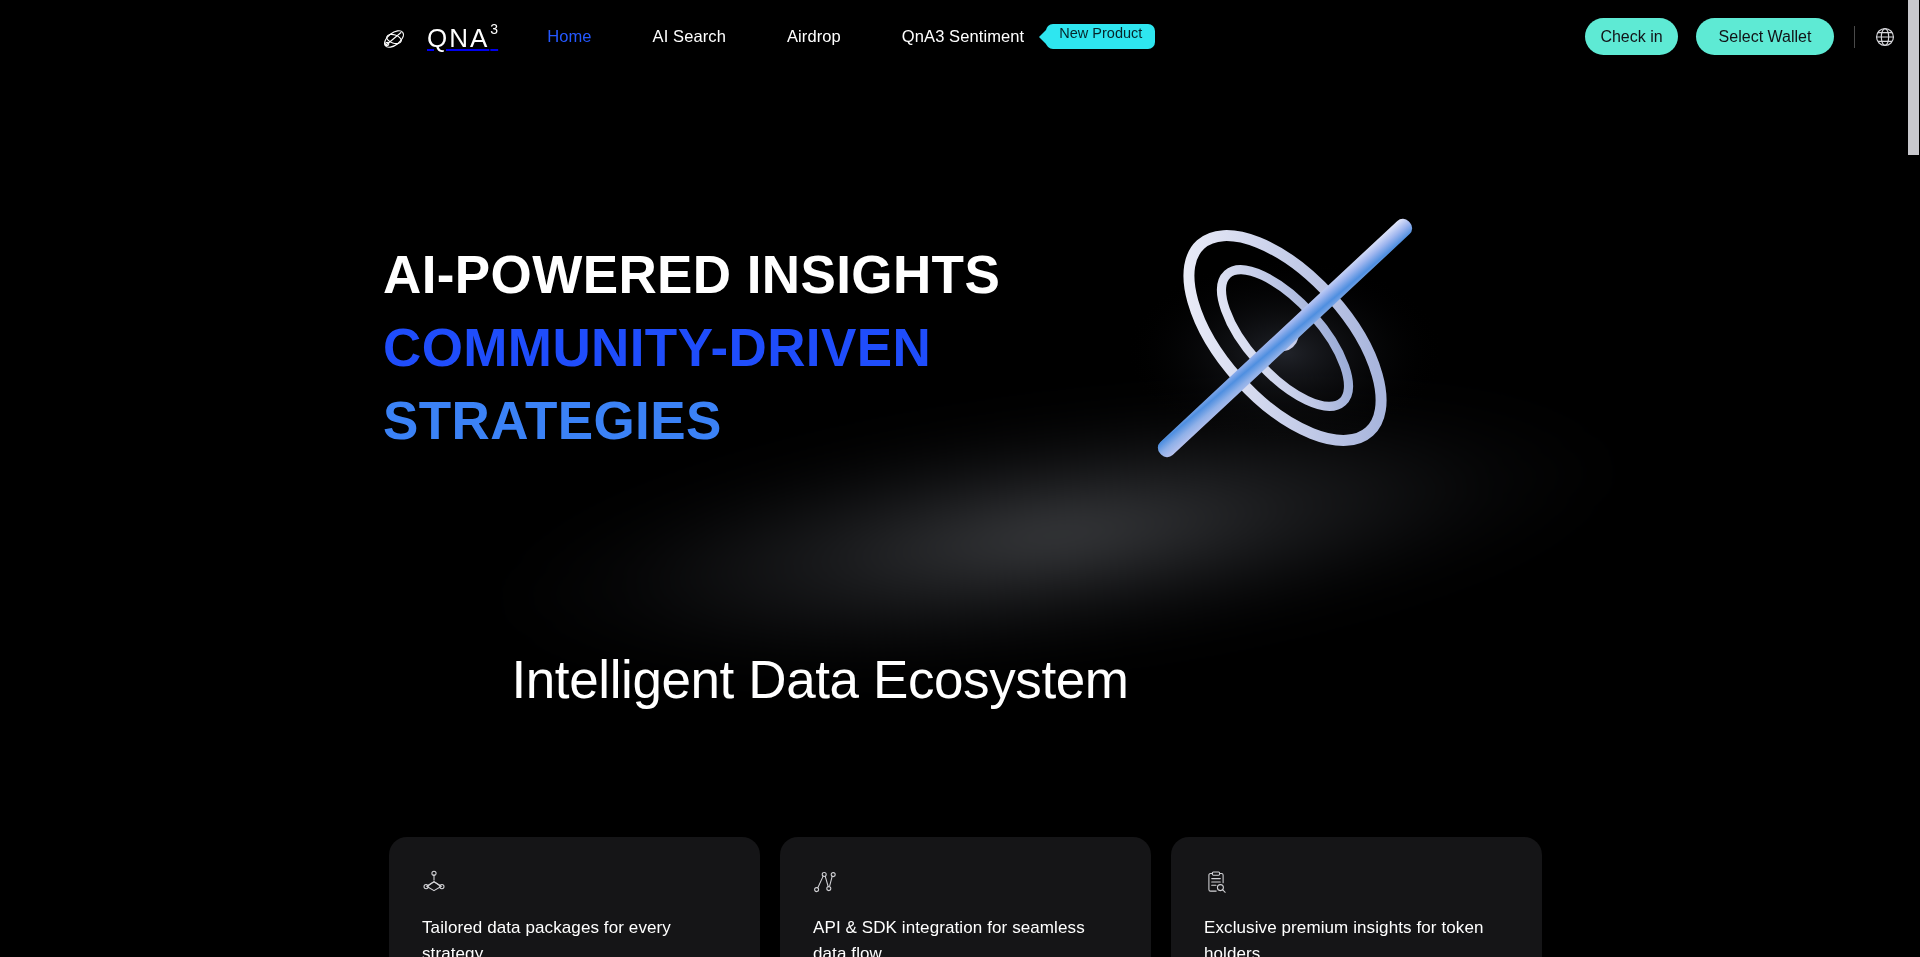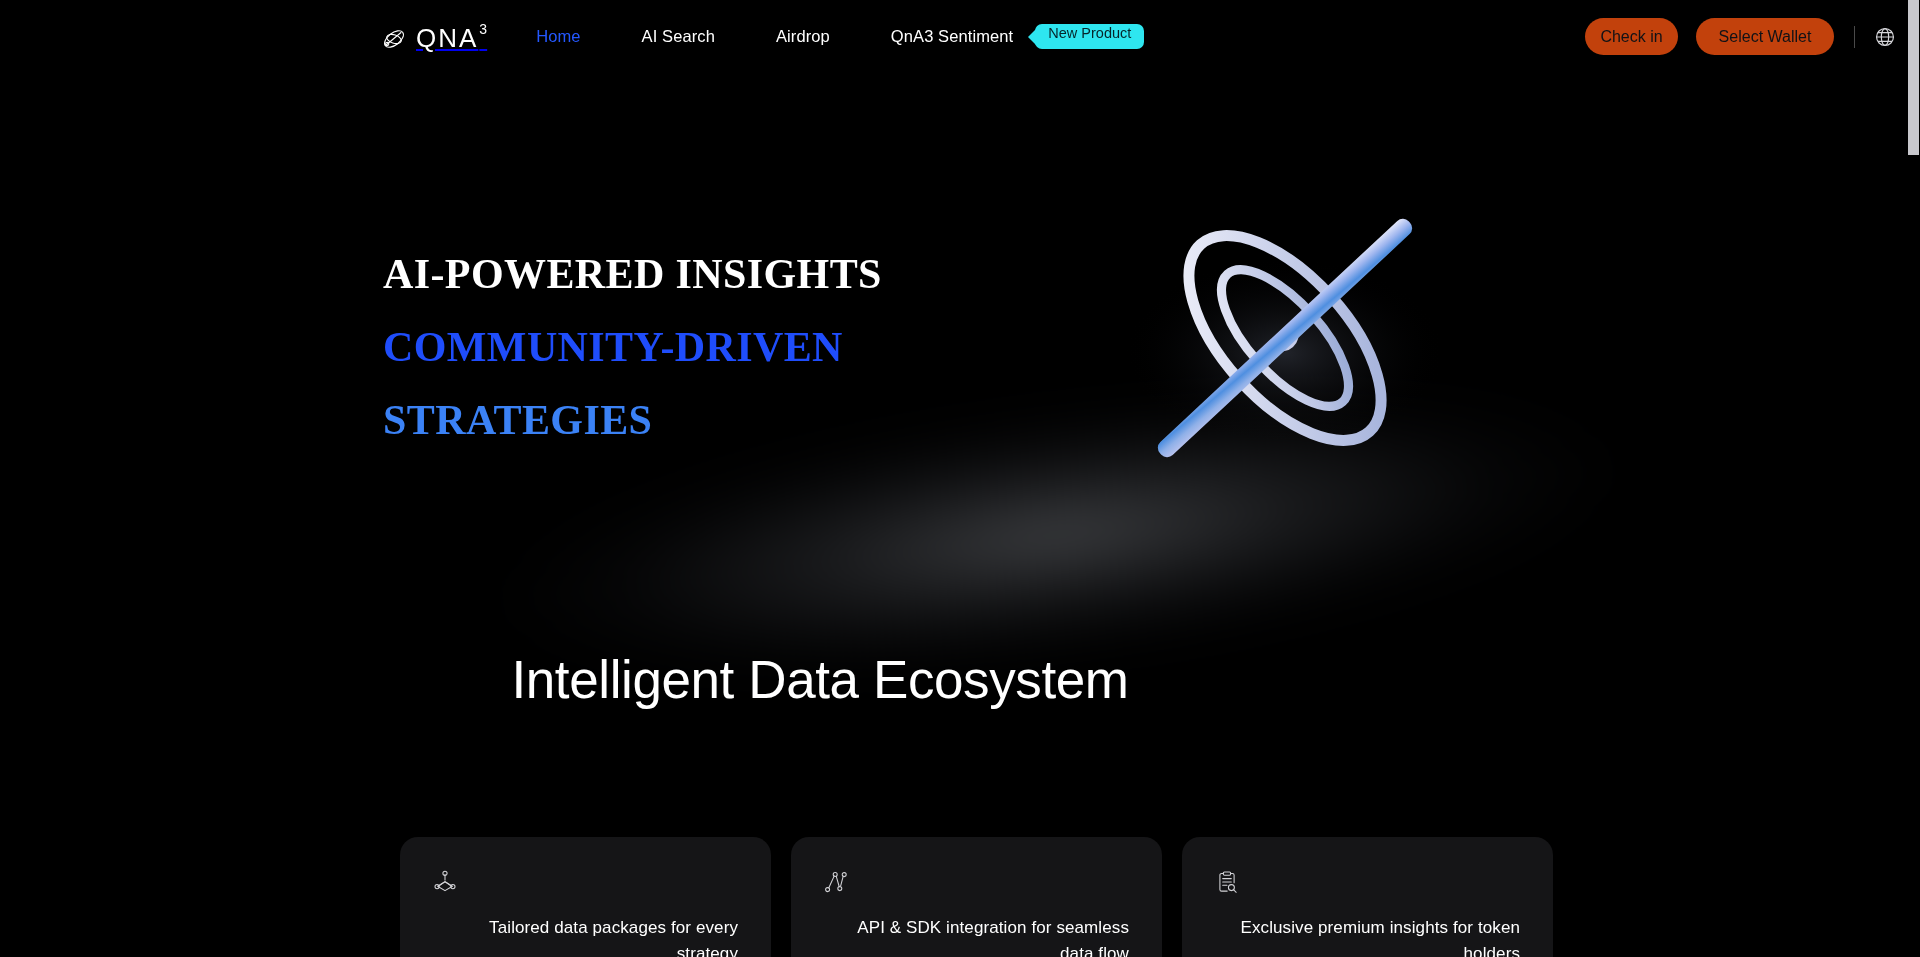--- a/index.html
+++ b/index.html
@@ -17,21 +17,21 @@
 
   
   .navbar {
     position:absolute; top:0; left:0; width:1920px; height:73px;
     display:flex; align-items:center; z-index:40;
   }
   .nav-inner {
     display:flex; align-items:center; width:100%;
     padding-left:381px; padding-right:24px;
   }
-  .brand { display:flex; align-items:flex-start; gap:9px; margin-right:50px; flex-shrink:0; }
+  .brand { display:flex; align-items:flex-start; gap:20px; margin-right:50px; flex-shrink:0; }
   .brand-mark { width:26px; height:26px; display:block; margin-top:4px; }
   .brand-text {
     font-size:26px; letter-spacing:2.0px; font-weight:400; color:#ffffff;
     line-height:1; position:relative; top:3px;
   }
   .brand-sup { font-size:14px; vertical-align:super; letter-spacing:0; position:relative; top:-3px; left:1px; }
 
   .nav-links { display:flex; align-items:center; flex-shrink:0; }
   .nav-link {
     font-size:16.5px; color:#ffffff; text-decoration:none;
@@ -48,21 +48,21 @@
   }
   .badge:before {
     content:""; position:absolute; left:-7px; top:50%; transform:translateY(-50%);
     width:0; height:0;
     border-top:8px solid transparent; border-bottom:8px solid transparent;
     border-right:8px solid #2ee6f0;
   }
 
   .nav-actions { display:flex; align-items:center; margin-left:auto; }
   .pill {
-    background:#c2410c; color:#111216; border:none; cursor:pointer;
+    background:#5eead4; color:#111216; border:none; cursor:pointer;
     font-family:"Liberation Sans", sans-serif;
     font-size:16px; border-radius:999px; height:37px; display:flex;
     align-items:center; justify-content:center; white-space:nowrap;
   }
   .pill-checkin { width:93px; margin-right:18px; }
   .pill-wallet  { width:138px; }
   .nav-divider { width:1px; height:22px; background:#4a4a4a; margin:0 19px 0 20px; }
   .globe { width:22px; height:22px; cursor:pointer; display:block; }
 
   
@@ -71,43 +71,43 @@
   .hero-glow {
     position:absolute; left:330px; top:300px; width:1400px; height:330px;
     background:radial-gradient(ellipse 52% 48% at 52% 50%, rgba(200,205,215,0.30) 0%, rgba(150,155,168,0.17) 33%, rgba(80,84,95,0.07) 60%, rgba(0,0,0,0) 78%);
     transform:rotate(-7deg);
     filter:blur(24px);
     pointer-events:none;
   }
 
   .hero-copy { position:absolute; left:383px; top:165px; }
   .hl {
-    font-size:42px; font-weight:700; letter-spacing:0.4px;
-    line-height:73px; white-space:nowrap;font-family:Liberation Serif, serif;
+    font-size:53px; font-weight:700; letter-spacing:0.4px;
+    line-height:73px; white-space:nowrap;
   }
   .hl-1 { color:#ffffff; }
   .hl-2 { color:#1f4dfb; }
   .hl-3 { color:#3b82f6; }
 
   .hero-art { position:absolute; left:1120px; top:100px; width:330px; height:330px; }
   .hero-art svg { display:block; width:330px; height:330px; overflow:visible; }
 
   
   .eco { position:absolute; top:650px; left:0; width:1640px; text-align:center; }
   .eco-title {
     font-size:53px; font-weight:400; letter-spacing:-0.4px; color:#ffffff; line-height:1.15;
   }
   .eco-sub {
     margin-top:18px; font-size:17px; color:#9a9a9e; letter-spacing:0.1px;
   }
 
   
   .cards {
-    position:absolute; top:837px; left:400px; width:1154px;
-    display:flex; gap:20px;text-align:right;
+    position:absolute; top:837px; left:389px; width:1154px;
+    display:flex; gap:20px;
   }
   .card {
     width:371px; height:120px; background:#151517;
     border-radius:18px 18px 0 0; padding:33px 33px 0 33px;
     position:relative; overflow:hidden;
   }
   .card-icon { width:24px; height:24px; display:block; opacity:.92; }
   .card-title {
     margin-top:21px; font-size:17px; line-height:26px; color:#ffffff;
     letter-spacing:0.1px; font-weight:400;

